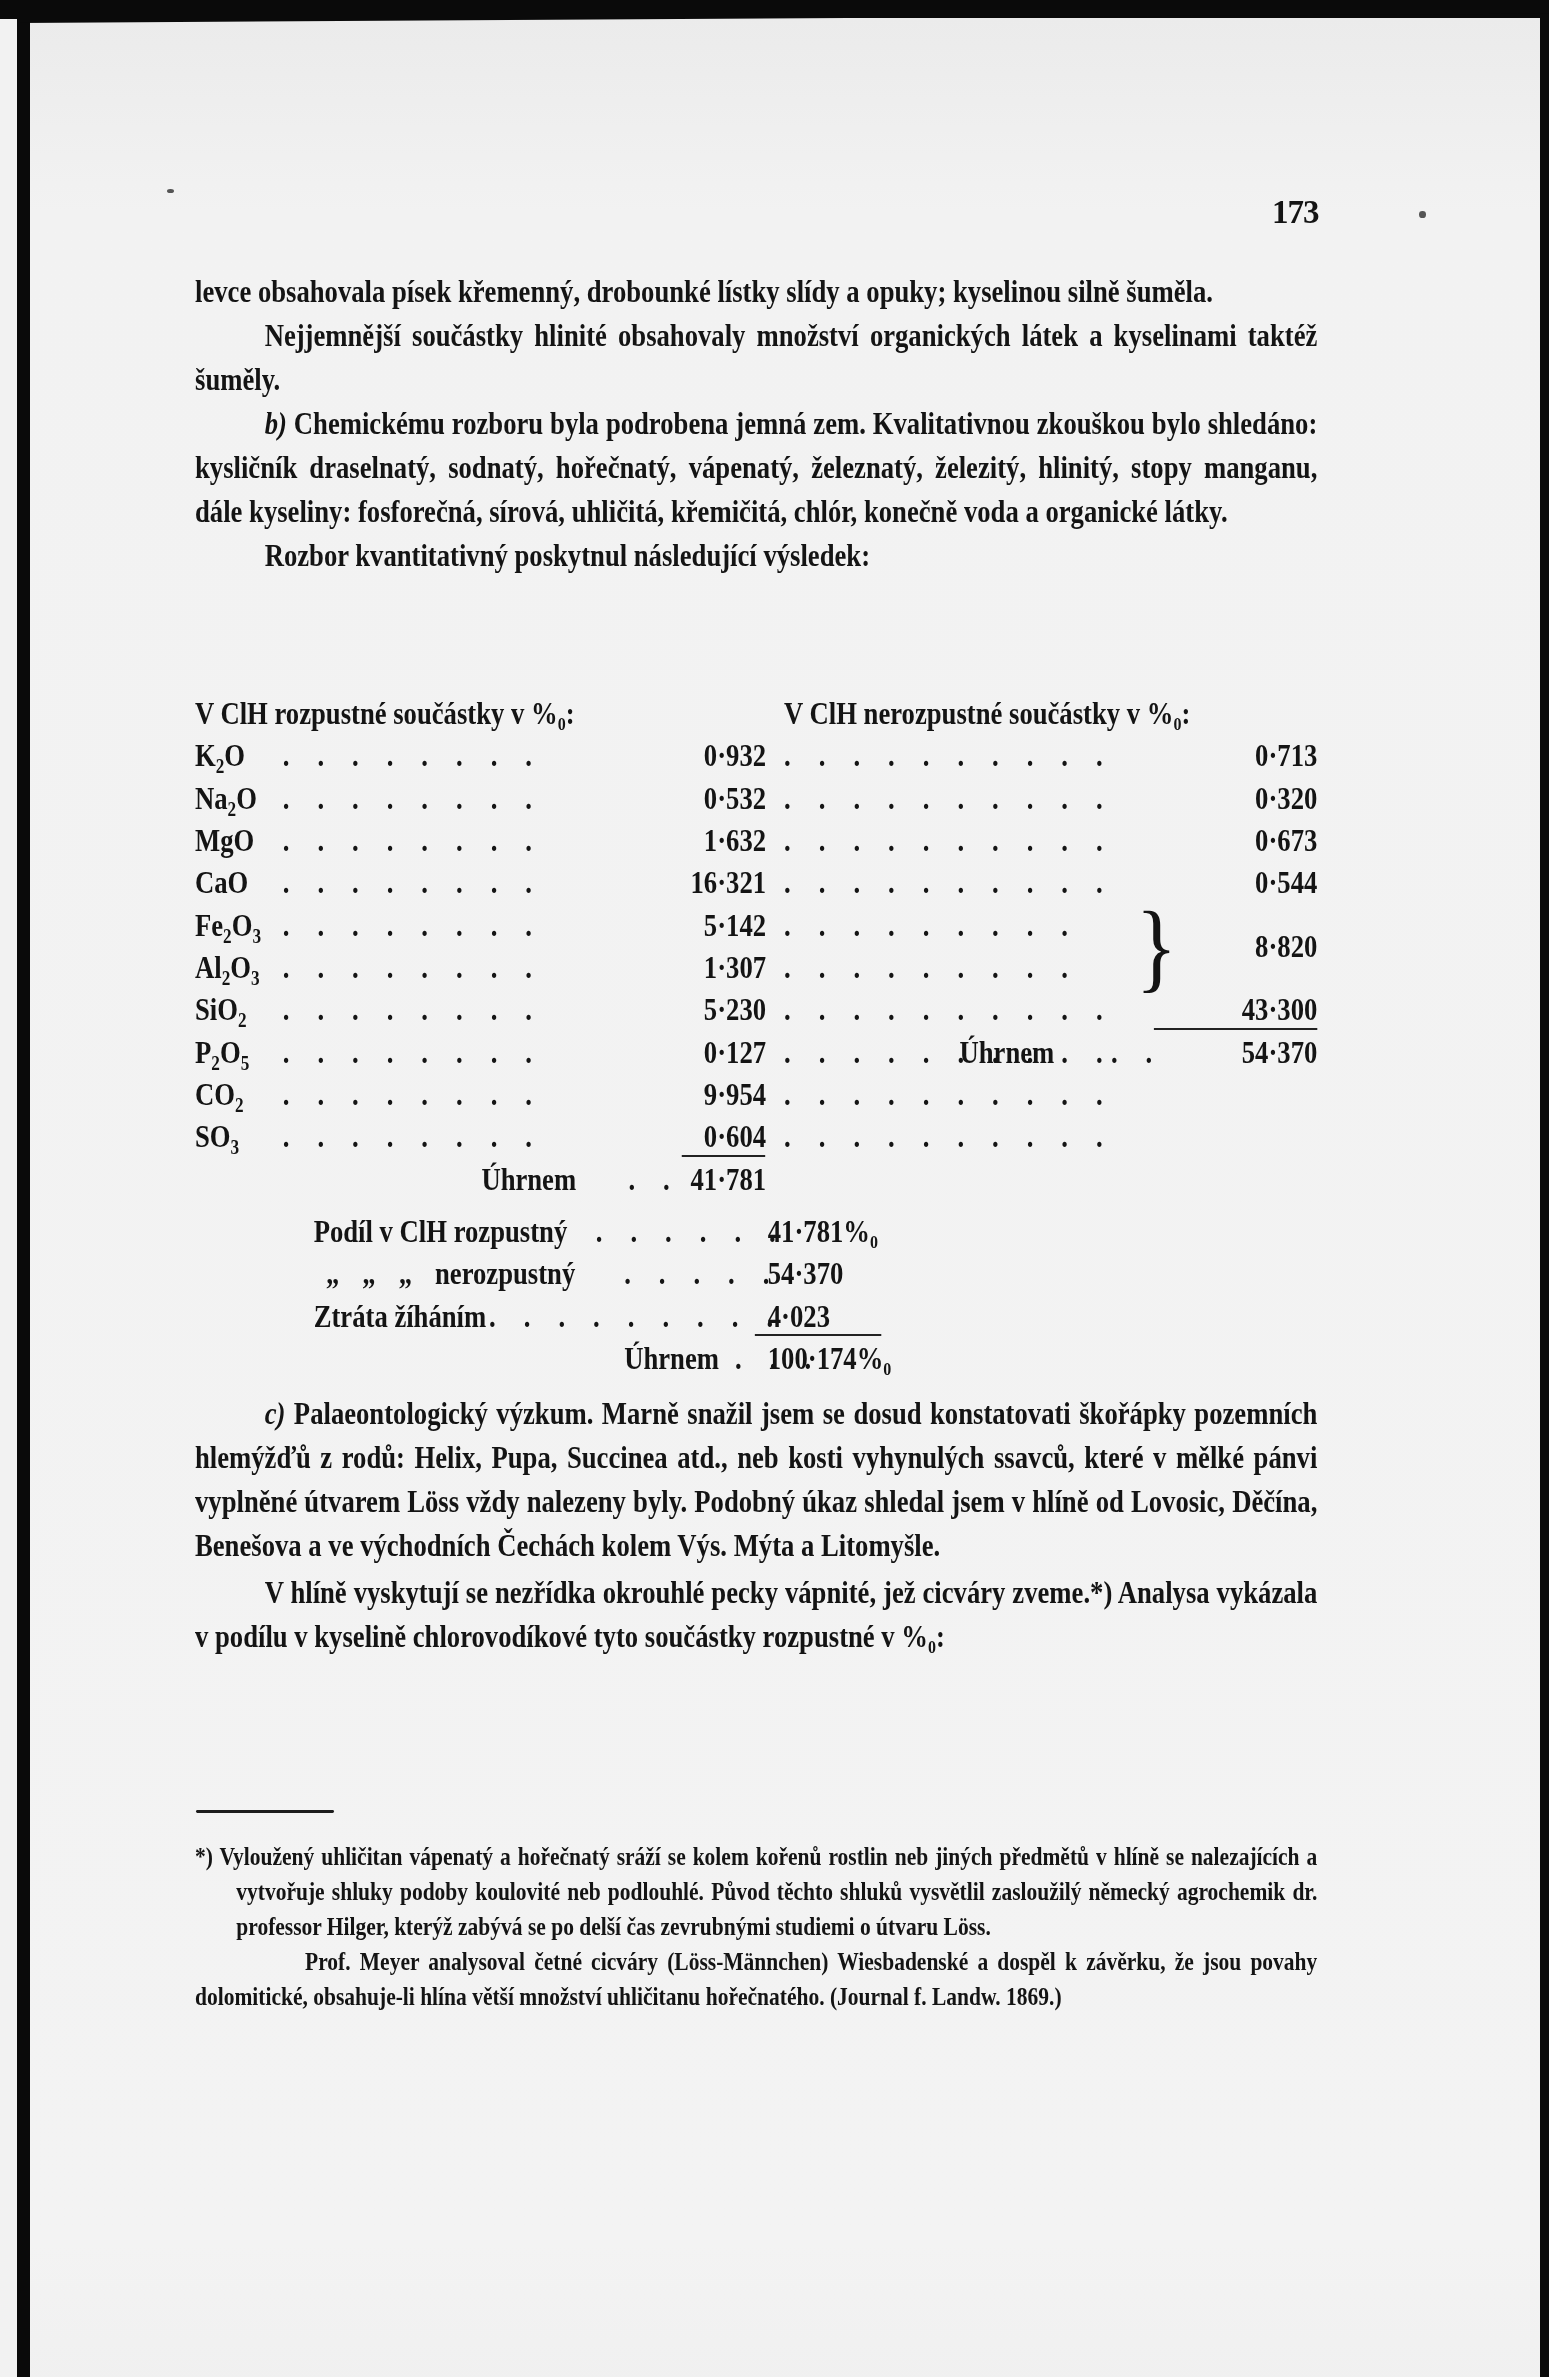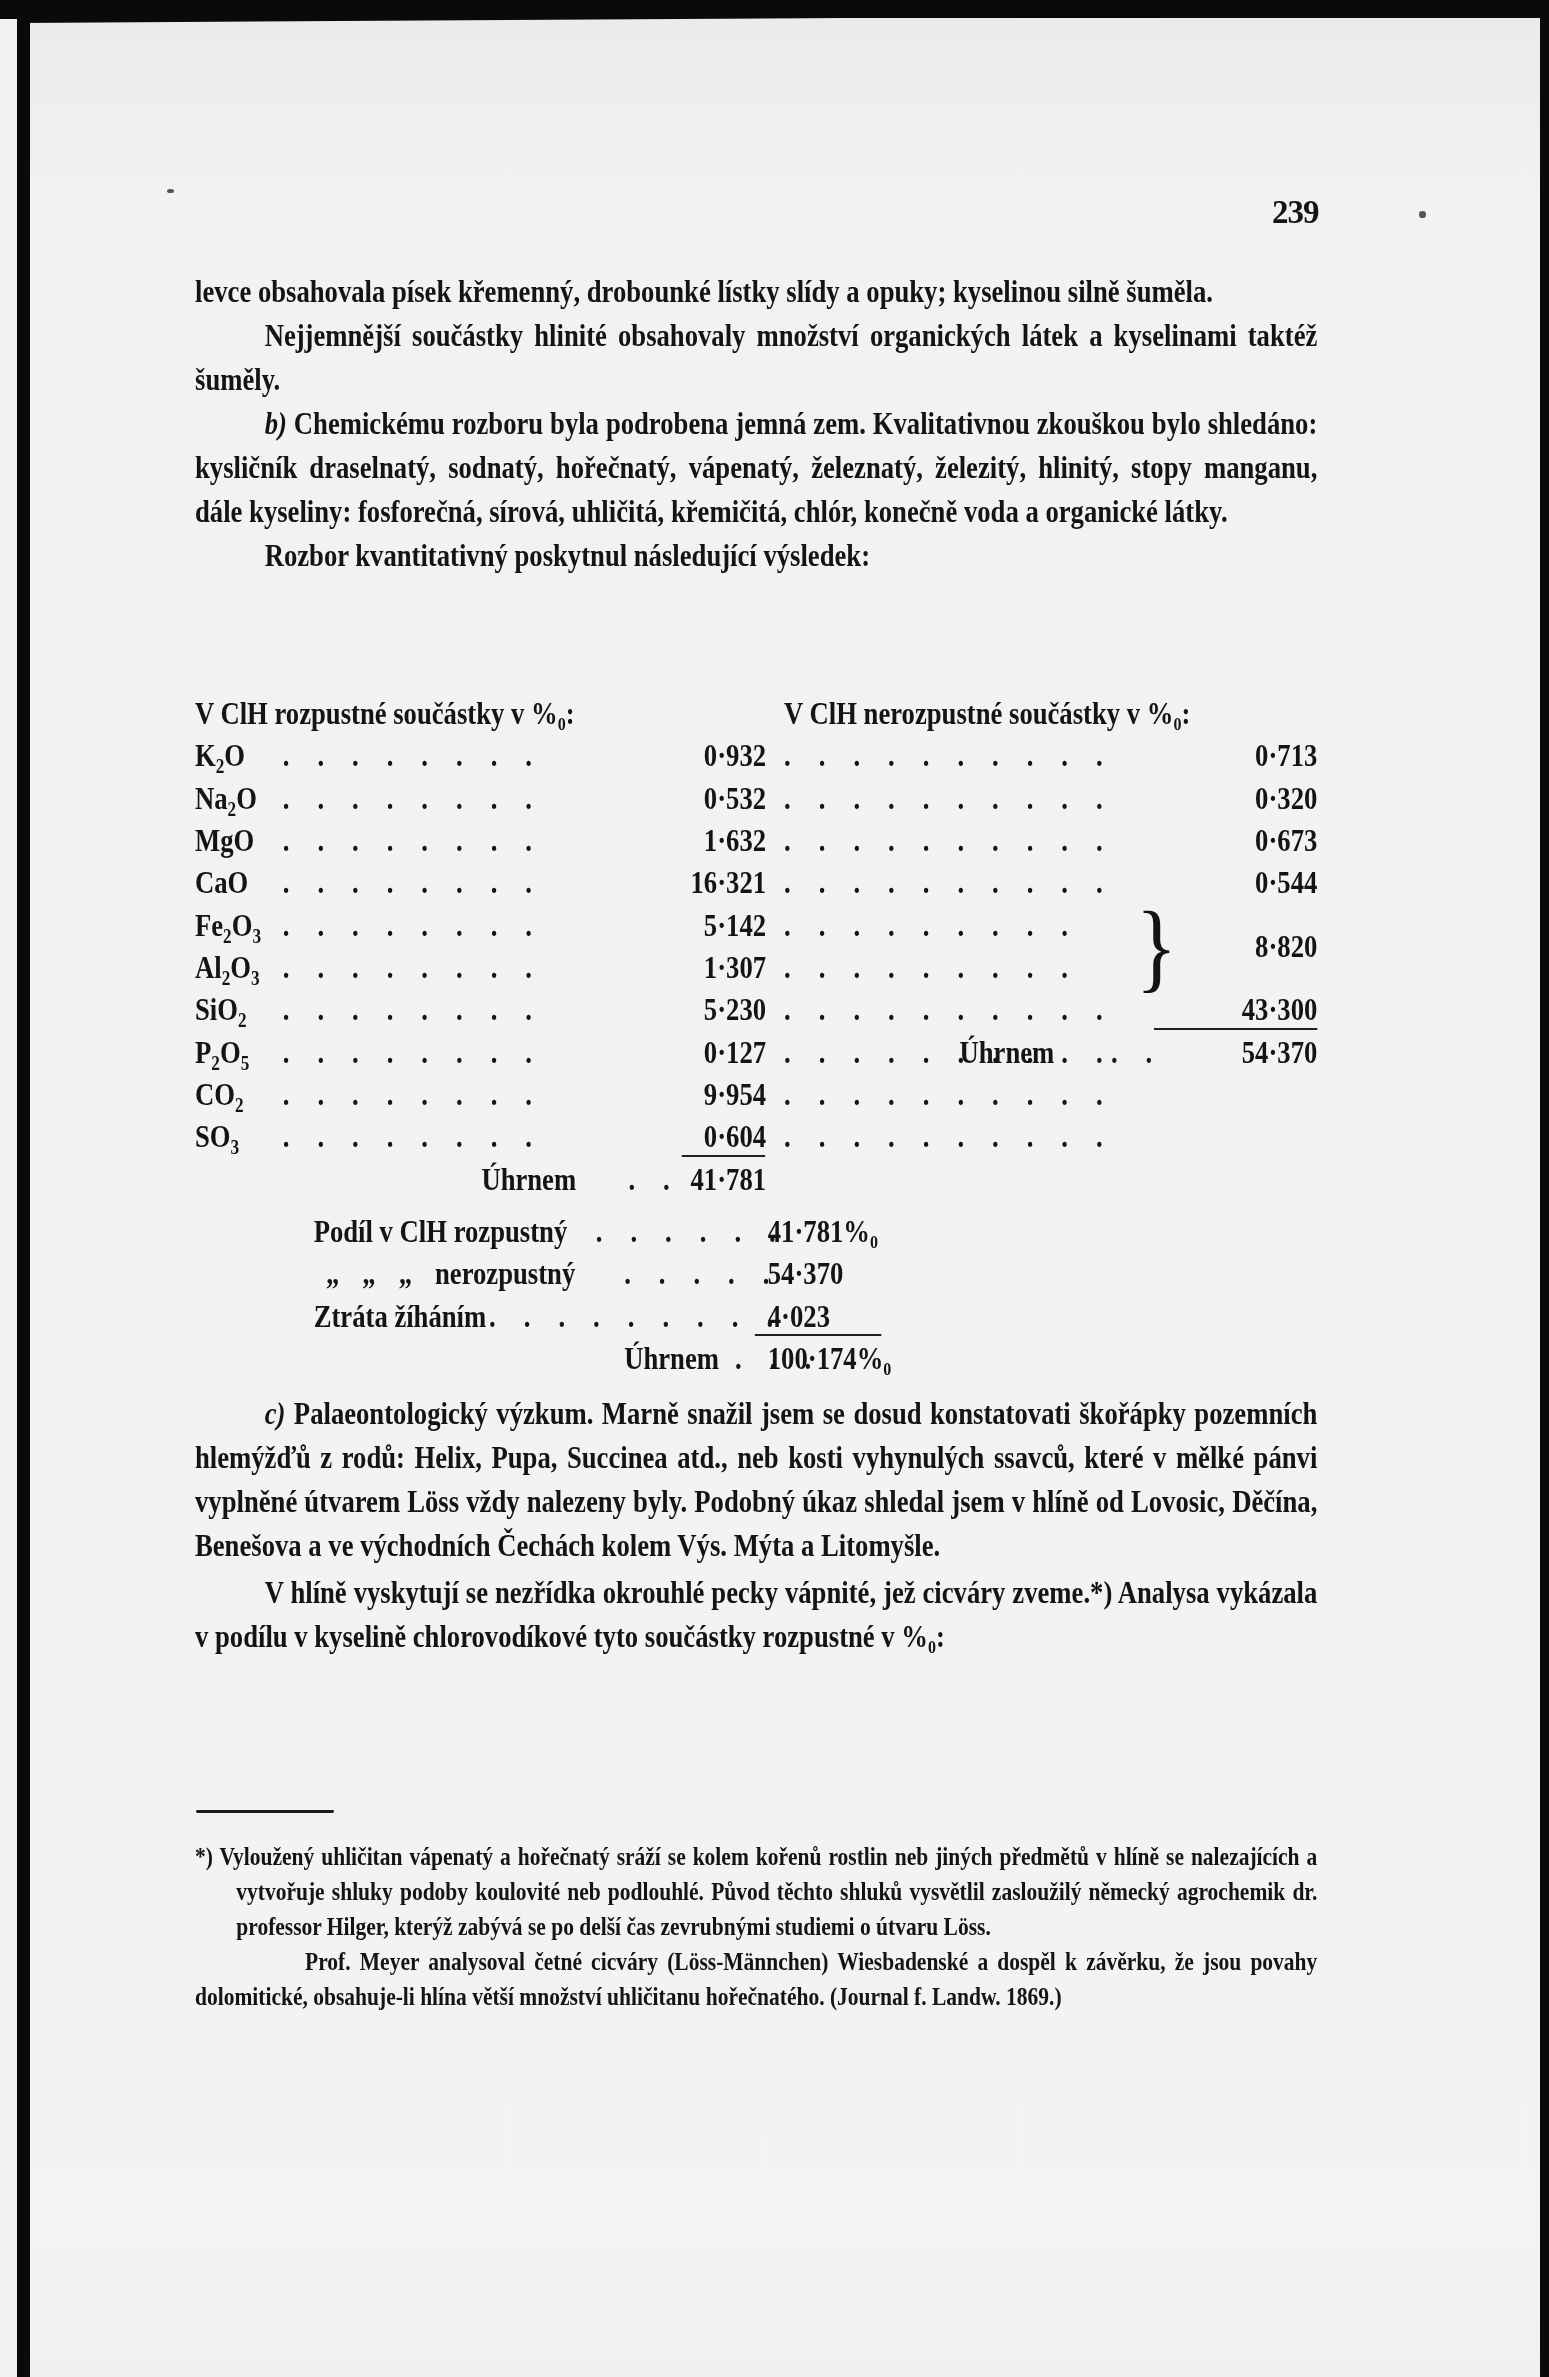--- a/index.html
+++ b/index.html
@@ -45,21 +45,21 @@
   .fn p.ind2 { text-indent: 128px; }
   .fn-rule { position: absolute; left: 196px; top: 1810px; width: 138px; height: 2.9px; background: #1c1c1c; border-radius: 1.4px; }
 </style>
 </head>
 <body>
 
 <div class="left-strip"></div>
 <div class="page"></div>
 <div class="page-top-edge"></div>
 
-<div class="page-number">239</div>
+<div class="page-number">173</div>
 <div class="speck" style="left:1419px;top:211px;width:6.7px;height:6.7px"></div>
 <div class="speck" style="left:167px;top:189px;width:6.7px;height:4.3px"></div>
 
 <div class="col" style="top:270px">
   <div class="col-inner">
     <p>levce obsahovala písek křemenný, drobounké lístky slídy a opuky; kyselinou silně šuměla.</p>
     <p class="indent">Nejjemnější součástky hlinité obsahovaly množství organických látek a kyselinami taktéž šuměly.</p>
     <p class="indent"><i>b)</i> <span>Chemickému rozboru byla podrobena jemná zem. Kvalitativnou zkouškou bylo shledáno: kysličník draselnatý, sodnatý, hořečnatý, vápenatý, železnatý, železitý, hlinitý, stopy manganu, dále kyseliny: fosforečná, sírová, uhličitá, křemičitá, chlór, konečně voda a organické látky.</span></p>
     <p class="indent">Rozbor kvantitativný poskytnul následující výsledek:</p>
   </div>

